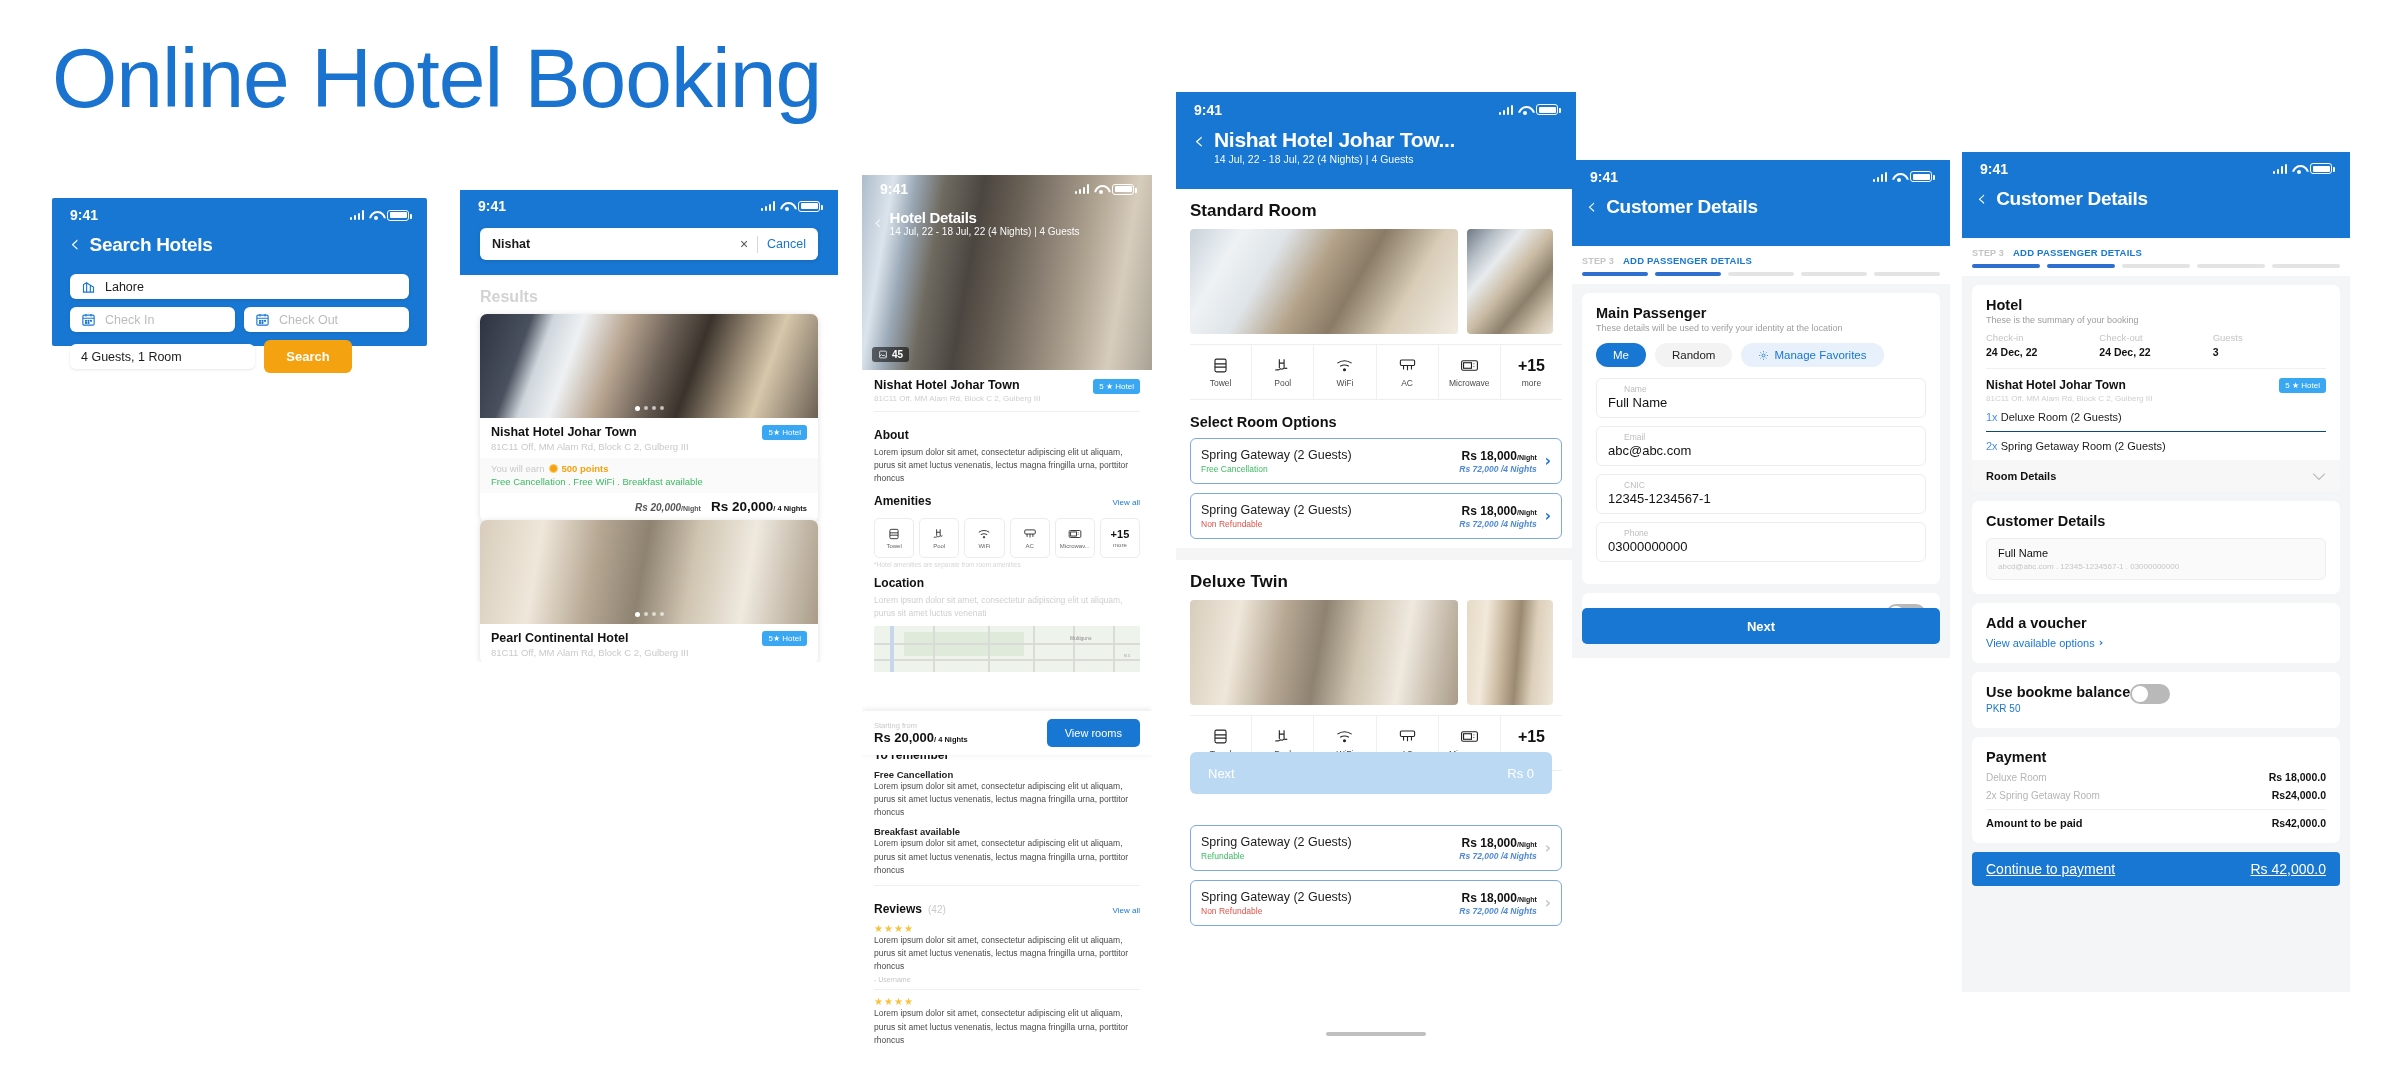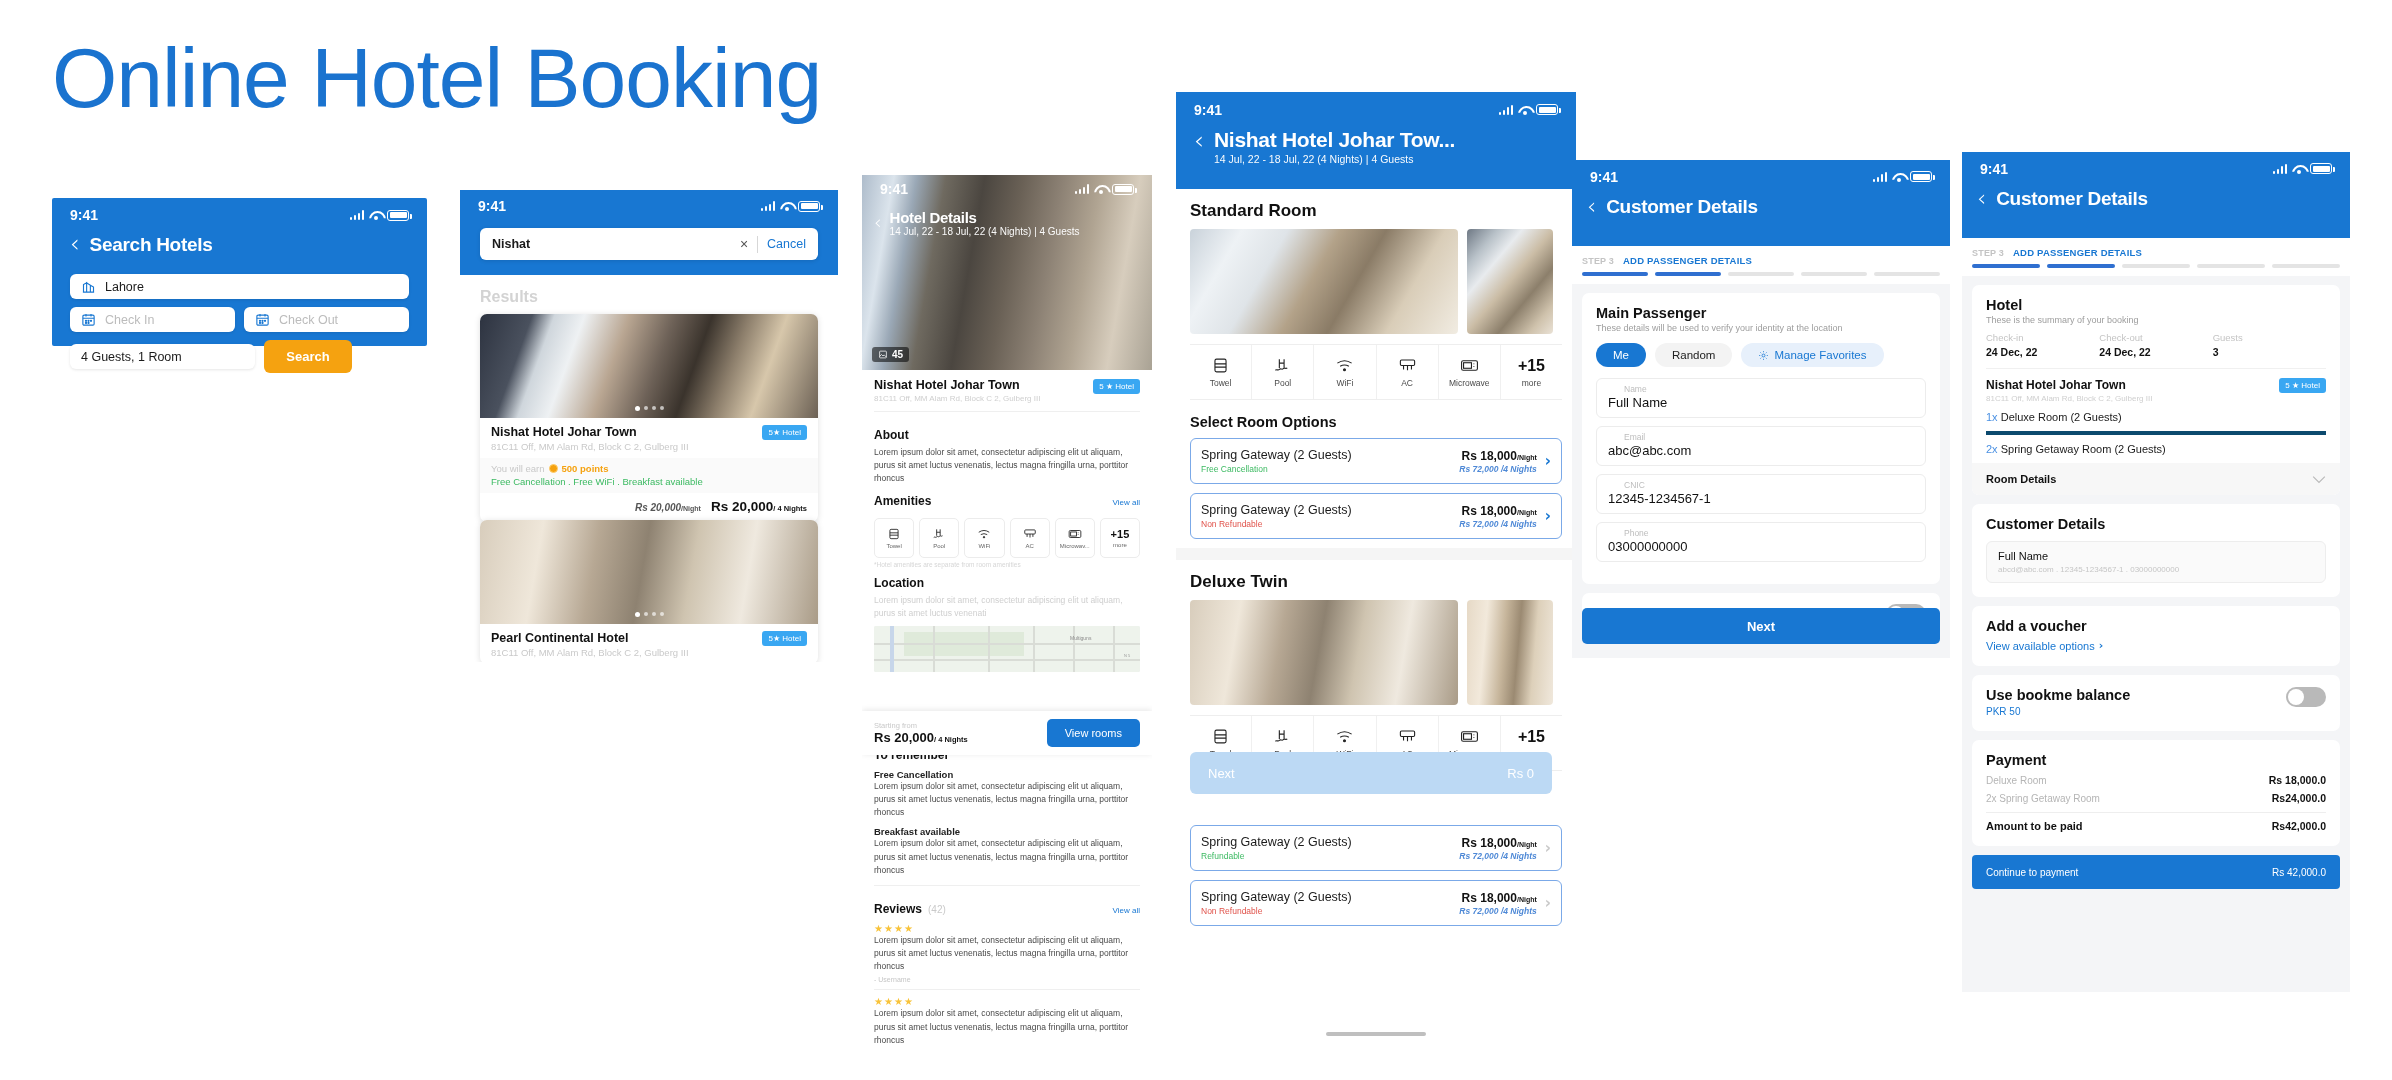--- a/index.html
+++ b/index.html
@@ -234,40 +234,40 @@
   #s6 .nav-title { font-size: 19px; }
   #s6 .chev-back { font-size: 23px; margin-right: 10px; margin-top: -2px; }
   .sumhead { display: flex; gap: 0; margin-top: 7px; }
   .sumcol { flex: 1; }
   .sumcol .k { font-size: 9.5px; color: #c4c4c4; }
   .sumcol .v { font-size: 10.5px; color: #111; font-weight: 600; margin-top: 3px; }
   .hotelrow { display: flex; justify-content: space-between; align-items: flex-start;
     margin-top: 10px; padding-top: 9px; border-top: 1px solid #f0f0f0; }
   .hotelrow .hn { font-size: 12px; font-weight: 700; color: #111; }
   .hotelrow .ha { font-size: 8px; color: #cfcfcf; margin-top: 2px; }
-  .roomline { font-size: 11px; color: #1b1b1b; padding: 8px 0; border-bottom: 4px solid #0c4a6e;}
+  .roomline { font-size: 11px; color: #1b1b1b; padding: 8px 0; border-bottom: 1px solid #0c4a6e;}
   .roomline b { color: #4a90e2; font-weight: 500; }
   .roomdetails { background: #f7f7f7; margin: 0 -14px -14px; padding: 10px 14px;
     border-radius: 0 0 7px 7px; display: flex; justify-content: space-between; align-items: center; }
   .roomdetails span { font-size: 11px; font-weight: 700; color: #111; }
   .cust-box { border: 1px solid #ededed; background: #fafafa; border-radius: 6px;
     padding: 8px 11px; margin-top: 9px; }
   .cust-box .n { font-size: 11px; color: #111; }
   .cust-box .d { font-size: 8px; color: #c6c6c6; margin-top: 3px; }
   .vlink { font-size: 11px; color: #1877d2; margin-top: 5px; display: flex; align-items: center; gap: 4px;}
   .bal { font-size: 10px; color: #1877d2; margin-top: 3px; }
   .payrow { display: flex; justify-content: space-between; align-items: baseline; margin-top: 6px; }
   .payrow .k { font-size: 10px; color: #b5b5b5; }
   .payrow .v { font-size: 10.5px; color: #111; font-weight: 700; }
   .payrow.total { border-top: 1px solid #eee; padding-top: 7px; margin-top: 8px; }
   .payrow.total .k { color: #111; font-weight: 700; font-size: 11px; }
   .paybtn { margin: 9px 10px 0; height: 34px; background: #1877d2; color: #fff;
     border-radius: 4px; display: flex; align-items: center; justify-content: space-between;
     padding: 0 14px; }
-  .paybtn span { font-size: 10px; }
+  .paybtn span { font-size: 14px; text-decoration: underline; }
 
   
   .ph-room1 { background:
       linear-gradient(110deg,#2d3340 0%,#4a515e 14%,#cfd6dc 20%,#eef1f3 28%,#b9a692 40%,
       #6e6258 52%,#3a332c 62%,#8d7f6c 72%,#d7c7ab 82%,#6b6054 100%); }
   .ph-room2 { background:
       linear-gradient(100deg,#d8cdbc 0%,#efe7da 18%,#b7a894 34%,#8e8271 48%,
       #cfc4b0 62%,#efe9df 78%,#a99b87 100%); }
   .ph-room3 { background:
       linear-gradient(95deg,#e6d9c6 0%,#f2e9db 22%,#c7b69c 42%,#9b8a72 58%,
@@ -924,21 +924,21 @@
 
     <div class="wcard">
       <h3>Add a voucher</h3>
       <div class="vlink">
         <span>View available options</span>
         <span style="font-family:'DejaVu Sans',sans-serif;font-weight:700">›</span>
       </div>
     </div>
 
     <div class="wcard">
-      <div style="display:flex;justify-content:space-between;align-items:flex-start">
+      <div style="display:flex;align-items:flex-start">
         <div>
           <h3>Use bookme balance</h3>
           <div class="bal">PKR 50</div>
         </div>
         <div class="toggle"></div>
       </div>
     </div>
 
     <div class="wcard">
       <h3>Payment</h3>

